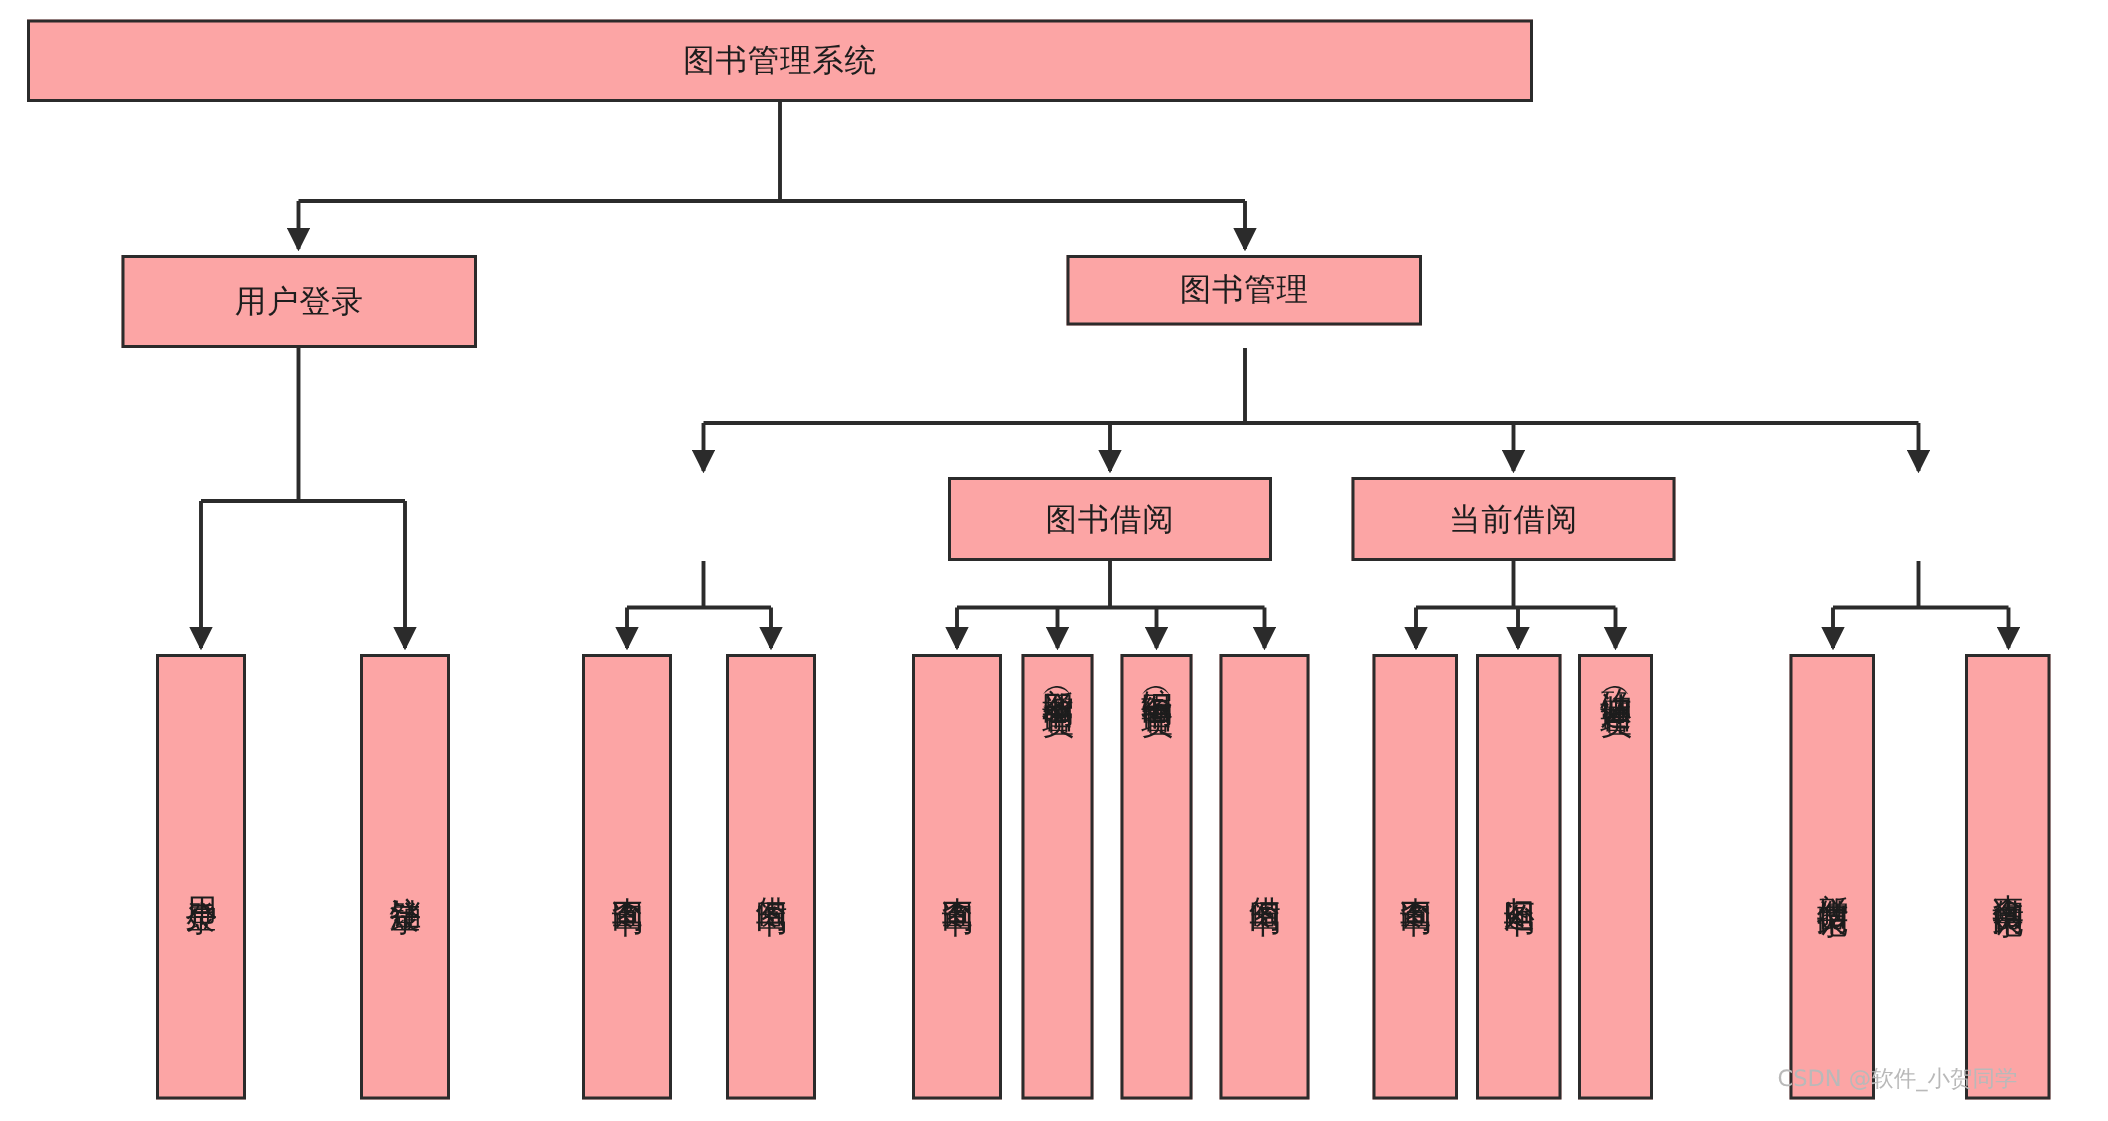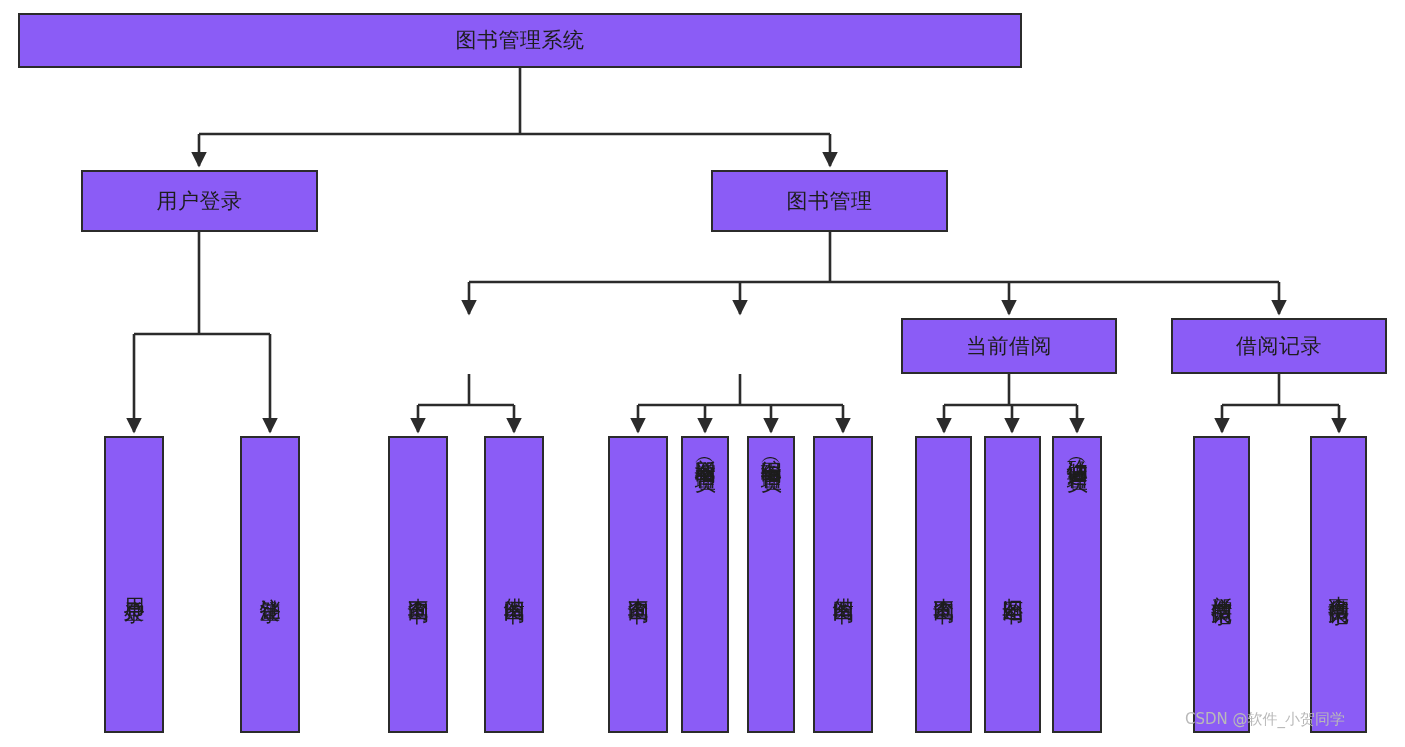--- a/index.html
+++ b/index.html
@@ -24,21 +24,21 @@
     left: 0;
     top: 0;
     width: 1405px;
     height: 747px;
     pointer-events: none;
   }
   .node {
     position: absolute;
     box-sizing: border-box;
     border: 2px solid #2b2b2b;
-    background: #8b5cf6;
+    background: #fca5a5;
     display: flex;
     align-items: center;
     justify-content: center;
     text-align: center;
     line-height: 1.08;
     color: #1d1d1d;
     z-index: 2;
   }
   .node.horiz {
     font-size: 21px;
@@ -117,24 +117,24 @@
       <path d="M 1279 374 L 1279 405"></path>
       <path d="M 1222 405 L 1339 405"></path>
       <path d="M 1222 405 L 1222 432" marker-end="url(#arrow)"></path>
       <path d="M 1339 405 L 1339 432" marker-end="url(#arrow)"></path>
     </g>
   </svg>
 
   <div class="node horiz" style="left: 18px; top: 13px; width: 1004px; height: 55px;">图书管理系统</div>
 
   <div class="node horiz" style="left: 81px; top: 170px; width: 237px; height: 62px;">用户登录</div>
-  <div class="node horiz" style="left: 711px; top: 170px; width: 237px; height: 62px;">图书管理</div>
+  <div class="node horiz" style="left: 711px; top: 170px; width: 237px; height: 47px;">图书管理</div>
 
+  <div class="node horiz" style="left: 632px; top: 318px; width: 216px; height: 56px;">图书借阅</div>
   <div class="node horiz" style="left: 901px; top: 318px; width: 216px; height: 56px;">当前借阅</div>
-  <div class="node horiz" style="left: 1171px; top: 318px; width: 216px; height: 56px;">借阅记录</div>
 
   <div class="node vert mid" style="left: 104px; top: 436px; width: 60px; height: 297px;">用户登录</div>
   <div class="node vert mid" style="left: 240px; top: 436px; width: 60px; height: 297px;">注销登录</div>
   <div class="node vert mid" style="left: 388px; top: 436px; width: 60px; height: 297px;">查询图书</div>
   <div class="node vert mid" style="left: 484px; top: 436px; width: 60px; height: 297px;">借阅图书</div>
   <div class="node vert mid" style="left: 608px; top: 436px; width: 60px; height: 297px;">查询图书</div>
   <div class="node vert" style="left: 681px; top: 436px; width: 48px; height: 297px;">新增图书（管理员）</div>
   <div class="node vert" style="left: 747px; top: 436px; width: 48px; height: 297px;">编辑图书（管理员）</div>
   <div class="node vert mid" style="left: 813px; top: 436px; width: 60px; height: 297px;">借阅图书</div>
   <div class="node vert mid" style="left: 915px; top: 436px; width: 57px; height: 297px;">查询图书</div>

